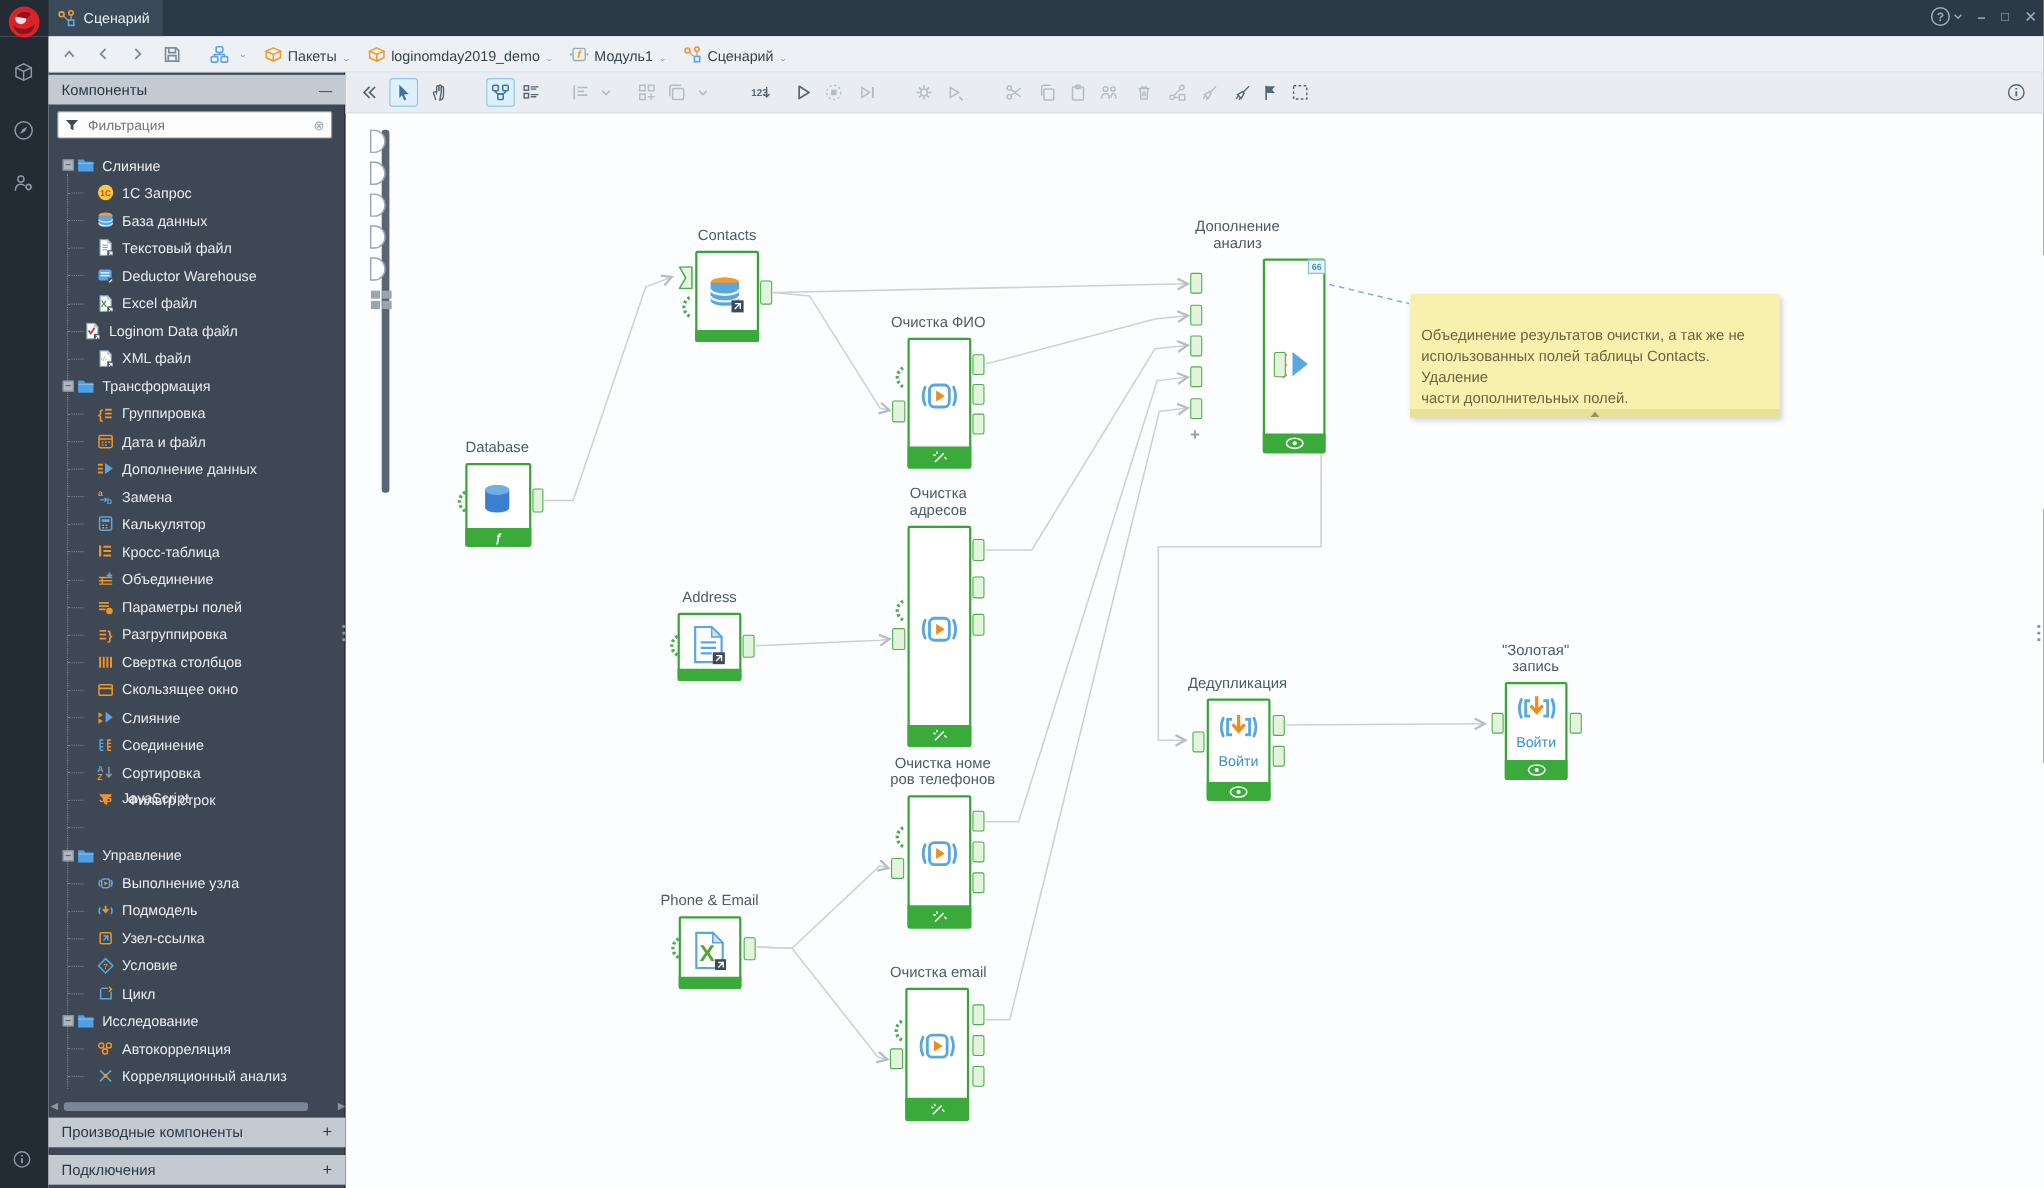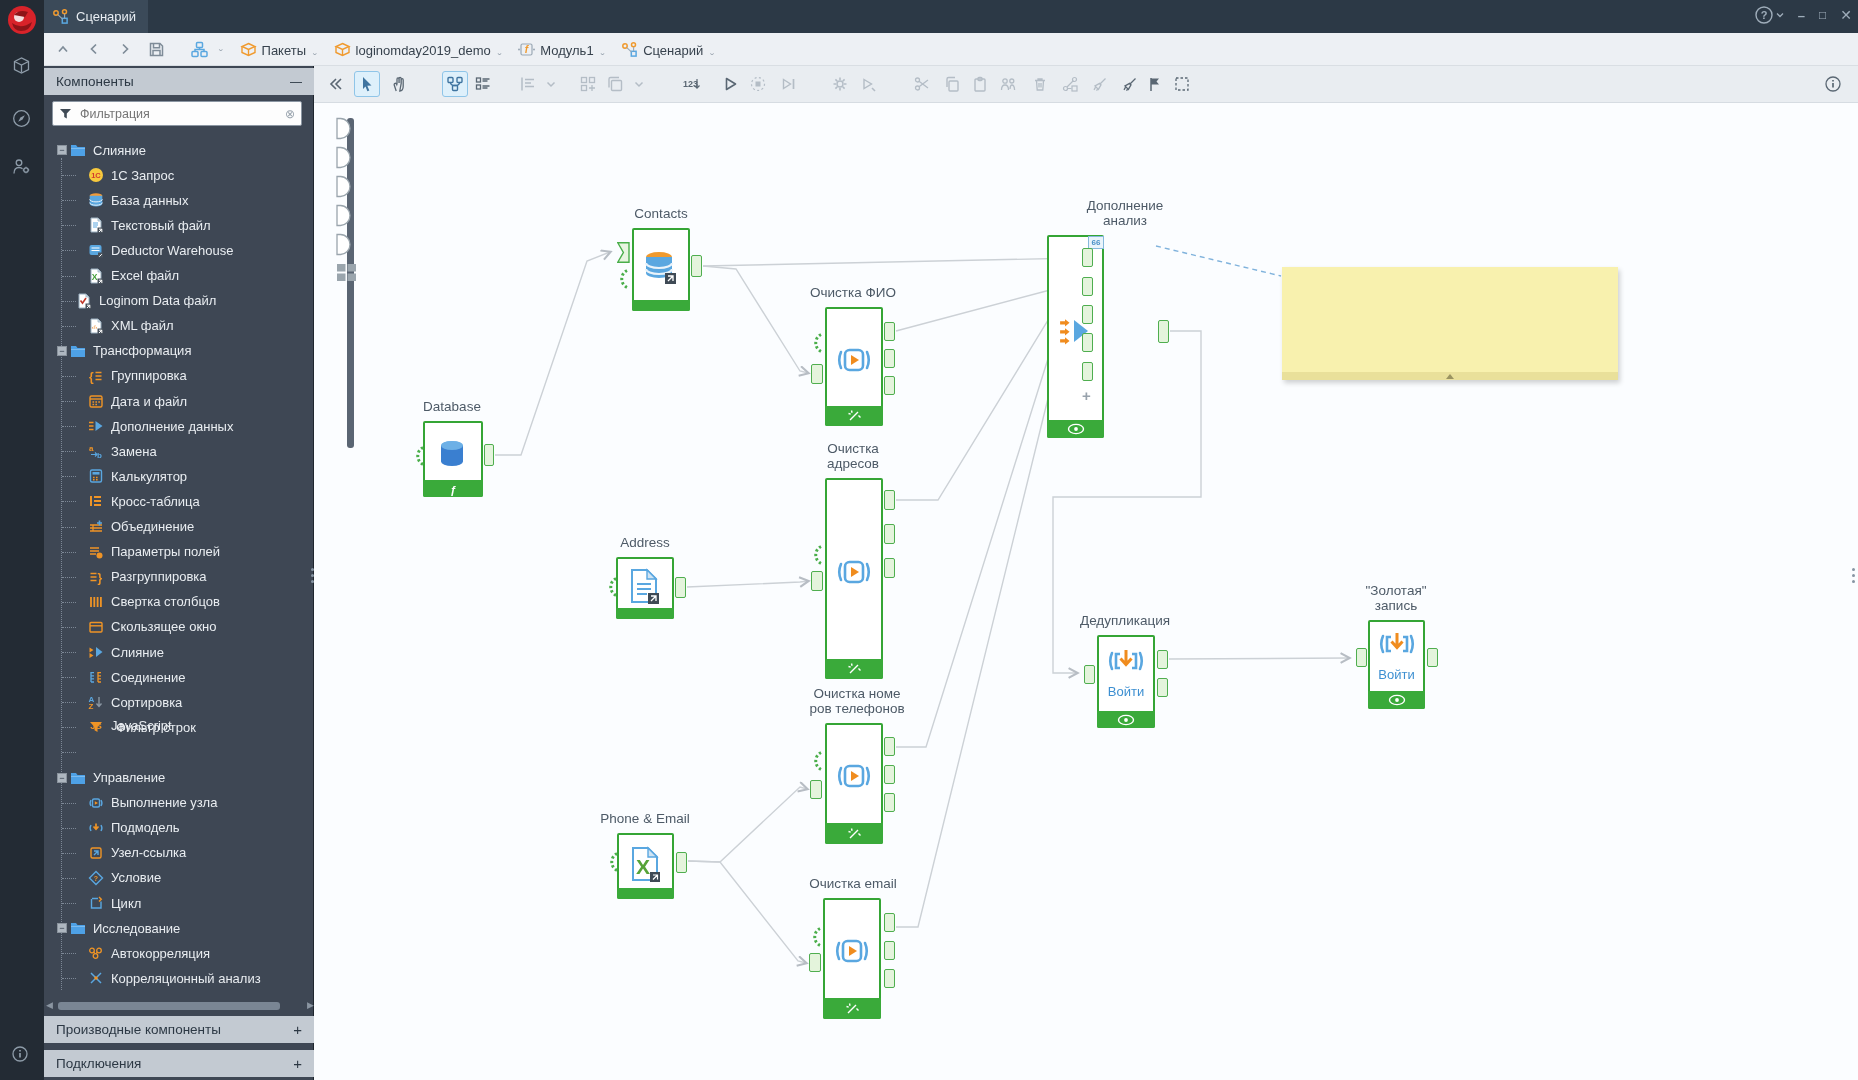--- a/index.html
+++ b/index.html
@@ -1053,21 +1053,21 @@
         <svg width="13" height="20" viewBox="0 0 13 20">
           <path d="M11 1.5 A 9.5 9.5 0 0 0 11 18.5" fill="none" stroke="#4aae4a" stroke-width="3" stroke-dasharray="2.3 2.3"></path>
         </svg>
       </div>
       <div class="port" style="left: 809px; top: 953px; width: 12px; height: 19px;"></div>
       <div class="port" style="left: 884px; top: 913px; width: 11px; height: 19px;"></div>
       <div class="port" style="left: 884px; top: 941px; width: 11px; height: 19px;"></div>
       <div class="port" style="left: 884px; top: 969px; width: 11px; height: 19px;"></div>
       <div class="abs nlabel" style="left: 1030px; width: 190px; top: 198px;">Дополнение
 анализ</div>
-      <div class="node" style="left: 1047px; top: 235px; width: 57px; height: 203px; text-decoration: underline;">
+      <div class="node" style="left: 1148px; top: 235px; width: 57px; height: 177px; text-decoration: underline;">
         <div class="nodebar" style="width: 57px; height: 18px;">
           <span>
             <svg width="18" height="12" viewBox="0 0 18 12">
               <ellipse cx="9" cy="6" rx="7.5" ry="4.6" fill="none" stroke="#fff" stroke-width="1.4"></ellipse>
               <circle cx="9" cy="6" r="1.9" fill="#fff"></circle>
             </svg>
           </span>
         </div>
         <div class="abs" style="left: 6.5px; top: 75.5px;">
           <svg width="40" height="36" viewBox="0 0 40 36">
@@ -1126,20 +1126,21 @@
             <path d="M5 7 q-3.5 8 0 16 M33 7 q3.5 8 0 16" stroke="#5aa7e0" stroke-width="2.6" fill="none" stroke-linecap="round"></path>
             <path d="M13 8 h-4 v14 h4 M25 8 h4 v14 h-4" stroke="#5aa7e0" stroke-width="2.6" fill="none"></path>
             <path d="M19 4 v14 m-5.5-5.5 l5.5 6 5.5-6" stroke="#f08c1e" stroke-width="3" fill="none"></path>
           </svg>
         </div>
         <div class="enter" style="top: 44.5px;">Войти</div>
       </div>
       <div class="port" style="left: 1356px; top: 648px; width: 11px; height: 19px;"></div>
       <div class="port" style="left: 1427px; top: 648px; width: 11px; height: 19px;"></div>
       <div class="abs" id="note" style="left: 1282px; top: 267px; width: 336px; height: 113px;">
+        <div class="body">Объединение результатов очистки, а так же не<br>использованных полей таблицы Contacts. Удаление<br>части дополнительных полей.</div>
         <div class="foot"></div>
         <div class="tri"></div>
       </div>
     </div>
 
   <div class="grip" style="left:310px;top:562px;">
       <i></i>
       <i></i>
       <i></i>
     </div>

